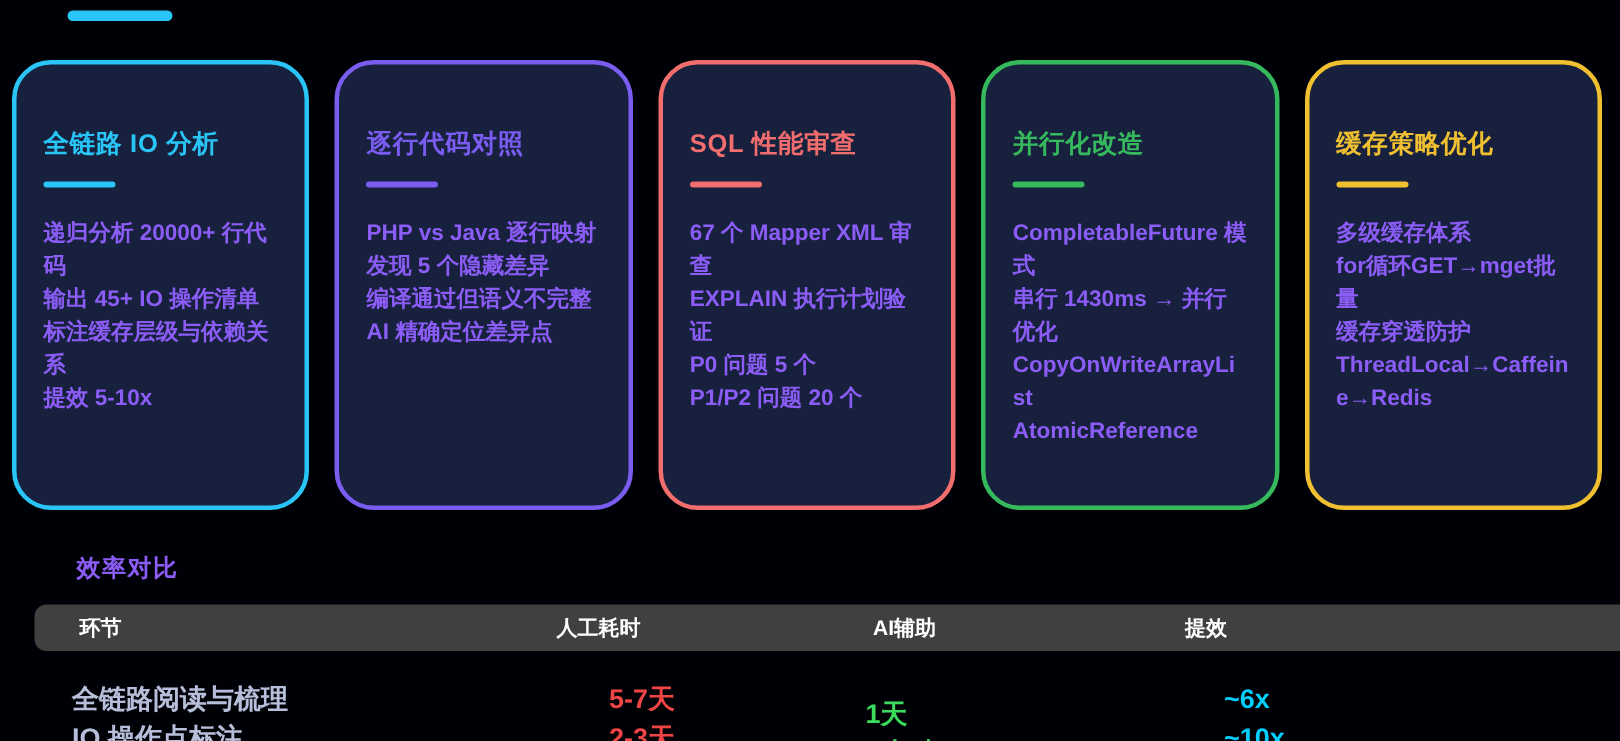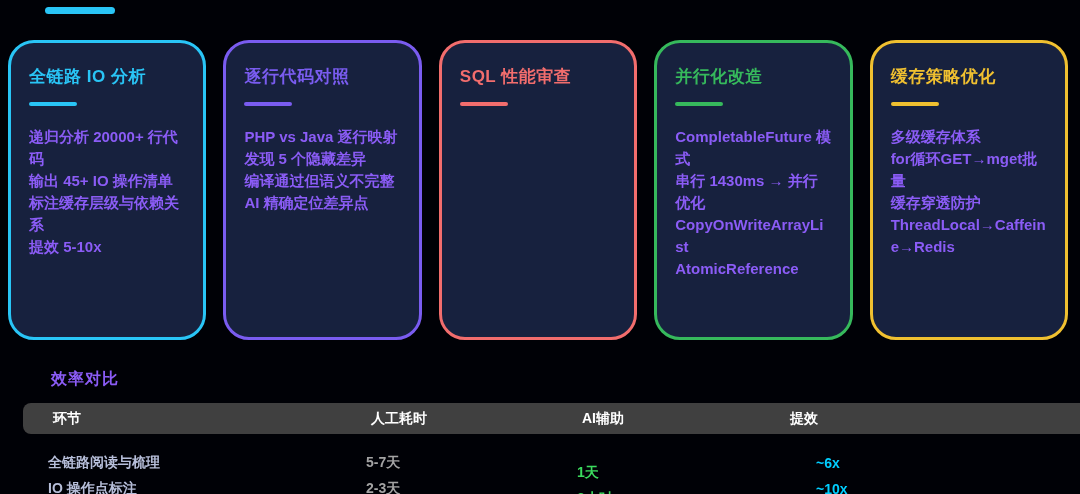--- a/index.html
+++ b/index.html
@@ -48,20 +48,21 @@
   .c1 { --ac: #7A5CF0; }
   .c2 { --ac: #F26D6D; }
   .c3 { --ac: #36B95C; }
   .c4 { --ac: #F0C030; }
   .card-title {
     color: var(--ac);
     font-size: 17px;
     font-weight: bold;
     letter-spacing: 0.5px;
     white-space: nowrap;
+    margin-top: 19px;
   }
   .card-underline {
     width: 48px;
     height: 4px;
     border-radius: 2px;
     background: var(--ac);
     margin: 14px 0 20px 0;
   }
   .card-body {
     color: #8b5cf6;
@@ -99,25 +100,25 @@
     font-size: 14px;
     font-weight: bold;
   }
   .tbody { margin-top: 10px; }
   .trow {
     display: grid;
     grid-template-columns: 318px 211px 208px 1fr;
     align-items: center;
     padding-left: 25px;
     height: 26px;
-    font-size: 14px;
+    font-size: 18px;
     text-decoration: underline;
   }
   .cell-stage  { color: #B6BED9; font-weight: bold; }
-  .cell-manual { color: #a3a3a3; font-weight: bold; }
+  .cell-manual { color: #ef4444; font-weight: bold; margin-left: 40px; }
   .cell-ai     { color: #3BDB5E; font-weight: bold; margin-top: 20px; }
   .cell-boost  { color: #00CFFF; font-weight: bold; margin-left: 31px; }
 </style>
 </head>
 <body>
 
 <div class="stage">
 
   <div class="top-accent-bar"></div>
 
@@ -141,20 +142,26 @@
         <div>PHP vs Java 逐行映射</div>
         <div>发现 5 个隐藏差异</div>
         <div>编译通过但语义不完整</div>
         <div>AI 精确定位差异点</div>
       </div>
     </div>
 
     <div class="card c2">
       <div class="card-title">SQL 性能审查</div>
       <div class="card-underline"></div>
+      <div class="card-body">
+        <div>67 个 Mapper XML 审查</div>
+        <div>EXPLAIN 执行计划验证</div>
+        <div>P0 问题 5 个</div>
+        <div>P1/P2 问题 20 个</div>
+      </div>
     </div>
 
     <div class="card c3">
       <div class="card-title">并行化改造</div>
       <div class="card-underline"></div>
       <div class="card-body">
         <div>CompletableFuture 模式</div>
         <div>串行 1430ms → 并行优化</div>
         <div>CopyOnWriteArrayList</div>
         <div>AtomicReference</div>

